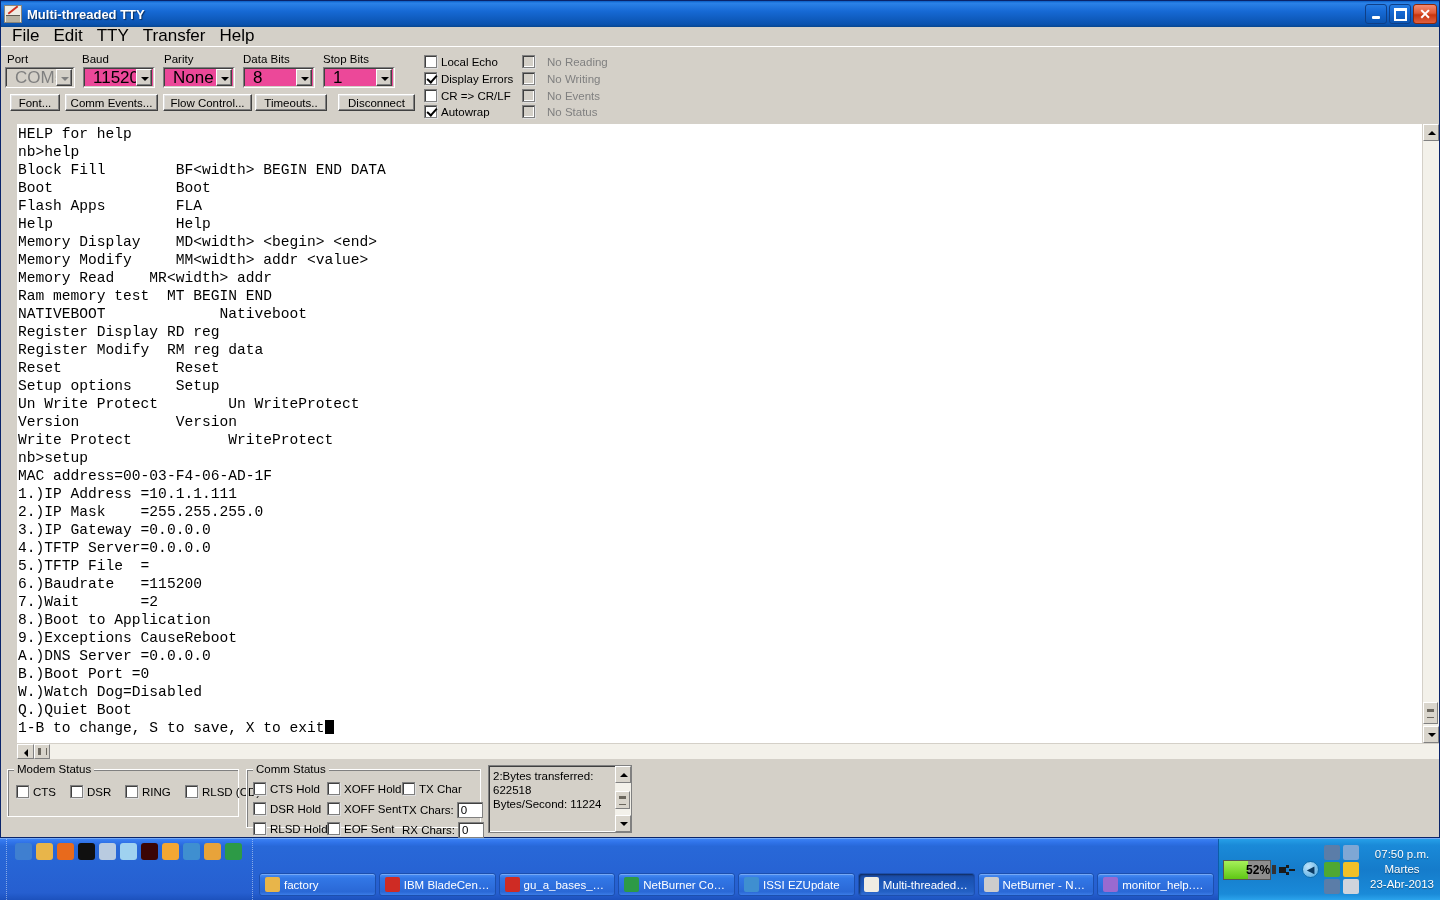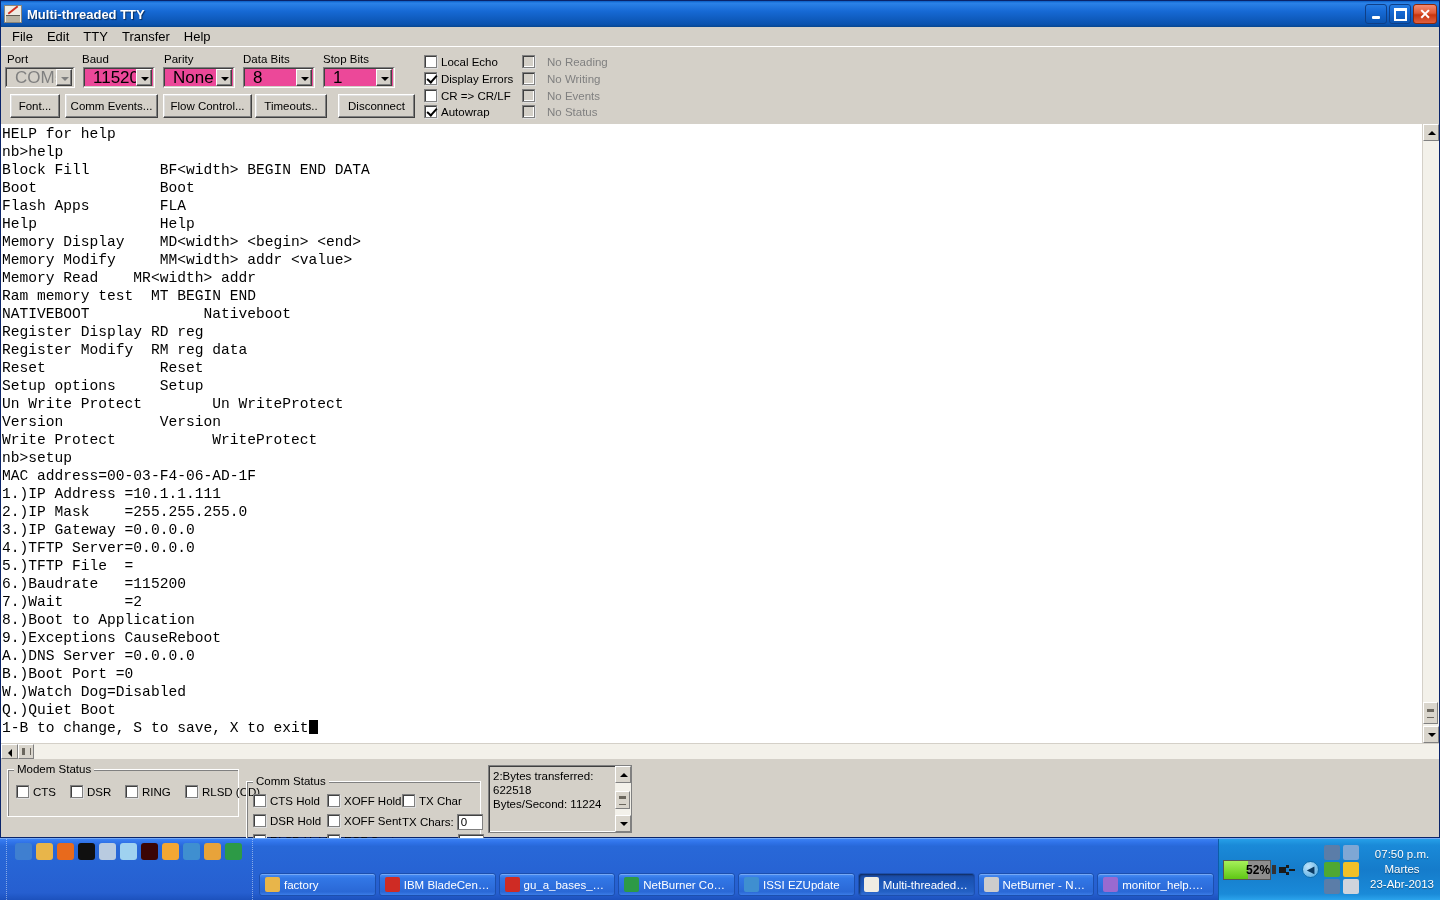--- a/index.html
+++ b/index.html
@@ -81,21 +81,21 @@
 
   
   #menu-bar {
     height: 19px; flex: none;
     background: #d4d0c8;
     display: flex; align-items: center;
     padding-left: 4px;
     border-bottom: 1px solid #d4d0c8;
   }
   .menu-item {
-    font-size: 13px; color: #000;
+    font-size: 17px; color: #000;
     padding: 2px 7px; white-space: nowrap;
   }
 
   
   #toolbar {
     flex: none; height: 78px;
     background: #d4d0c8;
     border-top: 1px solid #fff;
     position: relative;
   }
@@ -123,21 +123,21 @@
     position: relative;
   }
   .combo .arrow::after {
     content: ""; position: absolute; left: 4px; top: 7px;
     border-left: 4px solid transparent; border-right: 4px solid transparent;
     border-top: 4px solid #000;
   }
   .combo.disabled .arrow::after { border-top-color: #808080; }
 
   .btn {
-    position: absolute; height: 24px;
+    position: absolute; height: 17px;
     background: #d4d0c8;
     border: 1px solid #fff; border-right-color: #404040; border-bottom-color: #404040;
     box-shadow: inset -1px -1px 0 #808080, inset 1px 1px 0 #dfdfdf;
     font-size: 11.5px; color: #000;
     display: flex; align-items: center; justify-content: center;
     white-space: nowrap;
   }
 
   .cbx-row {
     position: absolute; display: flex; align-items: center;
@@ -155,21 +155,21 @@
   .cbx.checked::after {
     content: ""; position: absolute;
     left: 4px; top: 0px; width: 4px; height: 8px;
     border: solid #000; border-width: 0 2px 2px 0;
     transform: rotate(42deg);
   }
 
   
   #terminal-wrap {
     flex: 1; display: flex; flex-direction: column;
-    background: #d4d0c8; min-height: 0;
+    background: #d4d0c8; min-height: 0; margin-left: 16px;
   }
   #terminal-row { flex: 1; display: flex; min-height: 0; }
   #terminal {
     flex: 1; background: #fff;
     overflow: hidden;
     font-family: "Liberation Mono", "DejaVu Sans Mono", monospace;
     font-size: 14.6px; line-height: 18px;
     color: #000;
     padding: 1px 0 0 1px;
     white-space: pre;
@@ -512,21 +512,21 @@
       <div class="cbx-row" style="left:117px; top:15px;">
         <span class="cbx"></span>
         <span>RING</span>
       </div>
       <div class="cbx-row" style="left:177px; top:15px;">
         <span class="cbx"></span>
         <span>RLSD (CD)</span>
       </div>
     </div>
 
-    <div class="group" style="left:245px; top:22px; width:235px; height:66px;">
+    <div class="group" style="left:245px; top:10px; width:235px; height:59px;">
       <span class="gtitle">Comm Status</span>
 
       <div class="cbx-row" style="left:6px; top:12px;">
         <span class="cbx"></span>
         <span>CTS Hold</span>
       </div>
       <div class="cbx-row" style="left:6px; top:32px;">
         <span class="cbx"></span>
         <span>DSR Hold</span>
       </div>

